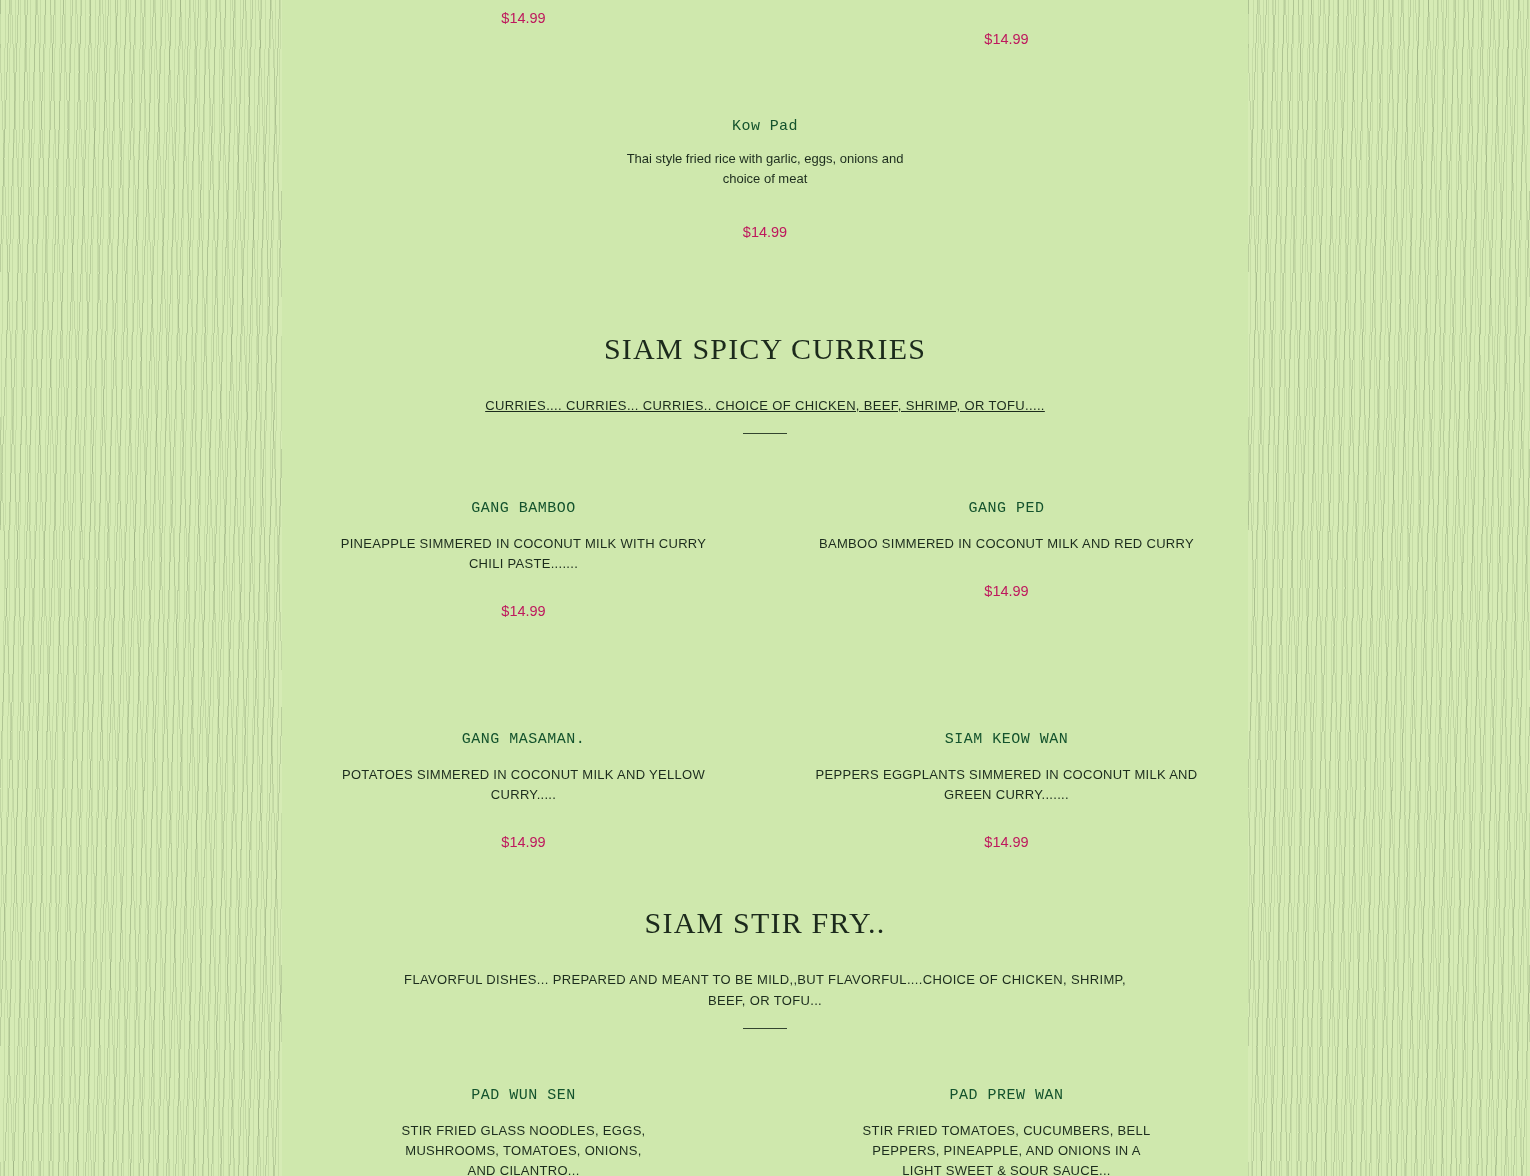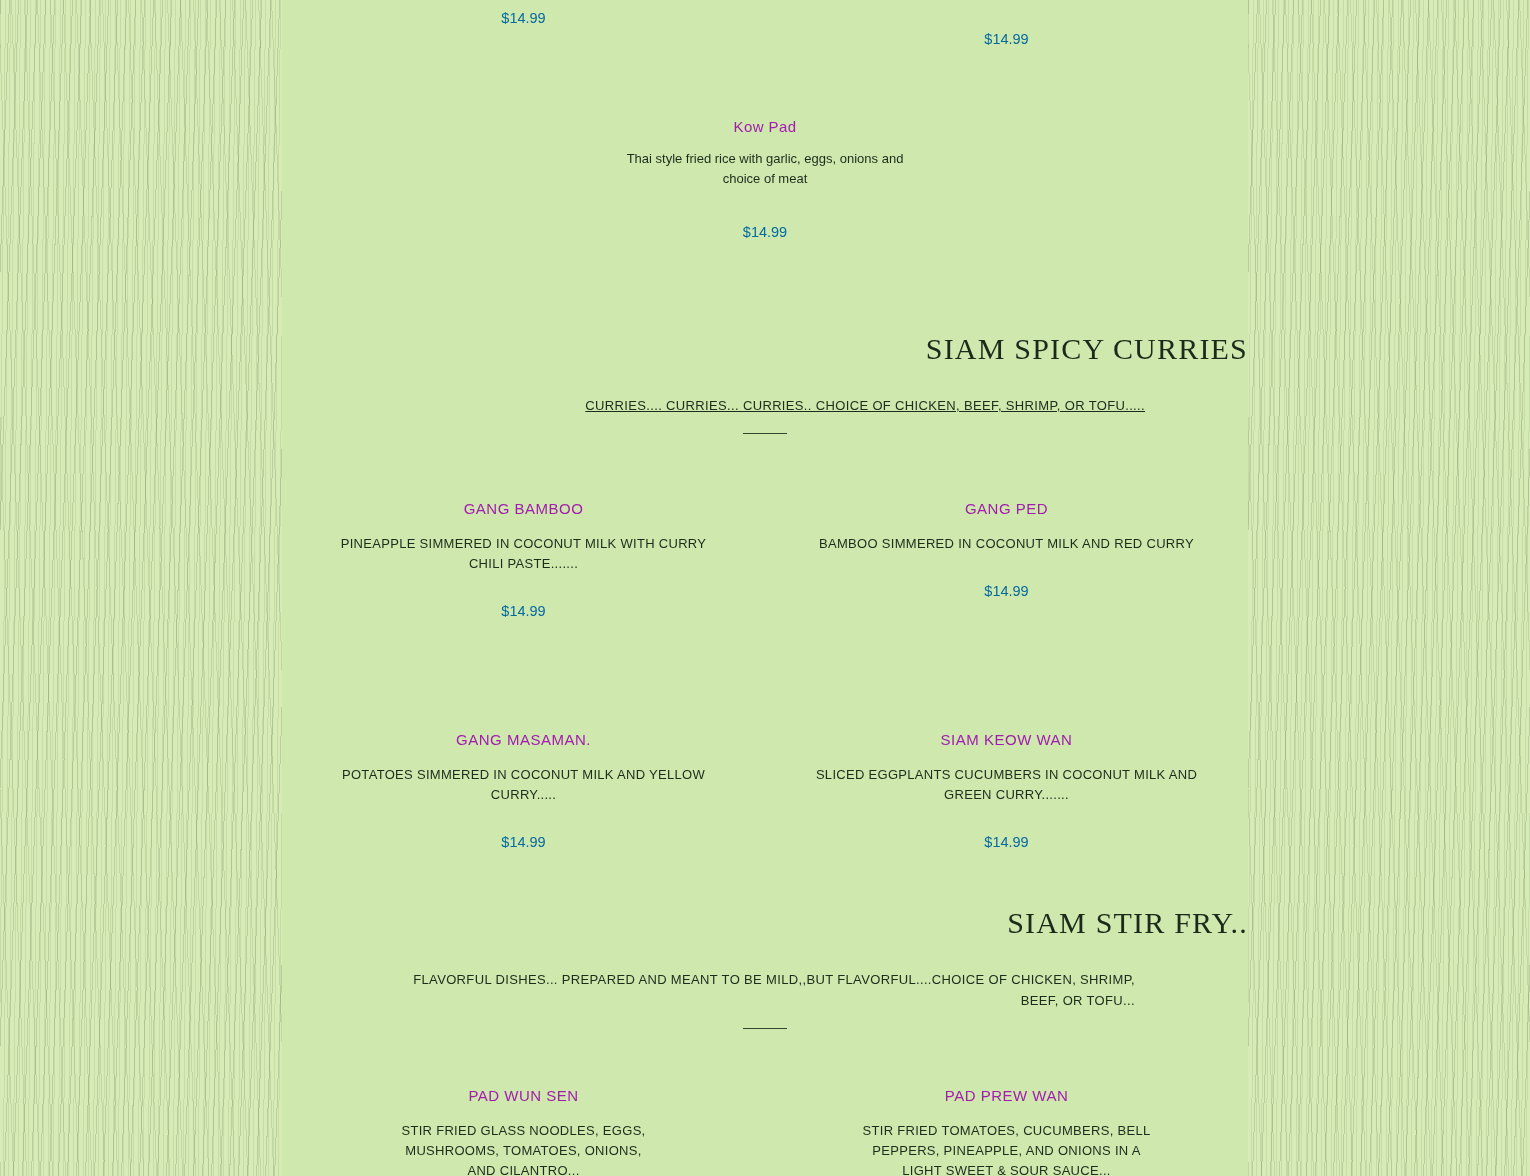--- a/index.html
+++ b/index.html
@@ -51,26 +51,27 @@
   }
   .col {
     width: 50%;
     box-sizing: border-box;
     padding: 0 50px;
     text-align: center;
   }
   .price {
     font-size: 14.5px;
     line-height: 1.5;
-    color: #0369a1;
+    color: #be185d;
   }
   .item-title {
     font-size: 15px;
     letter-spacing: 0.4px;
-    color: #a21caf;
+    color: #14532d;
+    font-family: Liberation Mono, monospace;
   }
   .item-title.caps {
     font-size: 15px;
     letter-spacing: 0.5px;
   }
   .item-desc {
     font-size: 13px;
     line-height: 1.55;
     color: #1c2c1d;
   }
@@ -78,21 +79,21 @@
     font-size: 13px;
     letter-spacing: 0.3px;
   }
   .center-block {
     text-align: center;
     width: 100%;
   }
 
   
   .section {
-    text-align: right;
+    text-align: center;
     width: 100%;
   }
   .section-title {
     font-family: "Liberation Serif", serif;
     font-size: 30px;
     letter-spacing: 1.2px;
     color: #1c2a1c;
     font-weight: 400;
   }
   .section-sub {
@@ -166,21 +167,21 @@
 
     <div class="abs" style="left:0; top:731px; width:100%;">
       <div class="row2">
         <div class="col">
           <div class="item-title caps">GANG MASAMAN.</div>
           <div class="item-desc caps" style="margin-top:17px;">POTATOES SIMMERED IN COCONUT MILK AND YELLOW CURRY.....</div>
           <div class="price" style="margin-top:27px;">$14.99</div>
         </div>
         <div class="col">
           <div class="item-title caps">SIAM KEOW WAN</div>
-          <div class="item-desc caps" style="margin-top:17px;">SLICED EGGPLANTS CUCUMBERS IN COCONUT MILK AND GREEN CURRY.......</div>
+          <div class="item-desc caps" style="margin-top:17px;">PEPPERS EGGPLANTS SIMMERED IN COCONUT MILK AND GREEN CURRY.......</div>
           <div class="price" style="margin-top:27px;">$14.99</div>
         </div>
       </div>
     </div>
 
     <div class="abs" style="left:0; top:906px; width:100%;">
       <div class="section">
         <div class="section-title">SIAM STIR FRY..</div>
         <div class="section-sub" style="margin-top:30px; max-width:740px;">FLAVORFUL DISHES... PREPARED AND MEANT TO BE MILD,,BUT FLAVORFUL....CHOICE OF CHICKEN, SHRIMP, BEEF, OR TOFU...</div>
         <div class="divider"></div>

